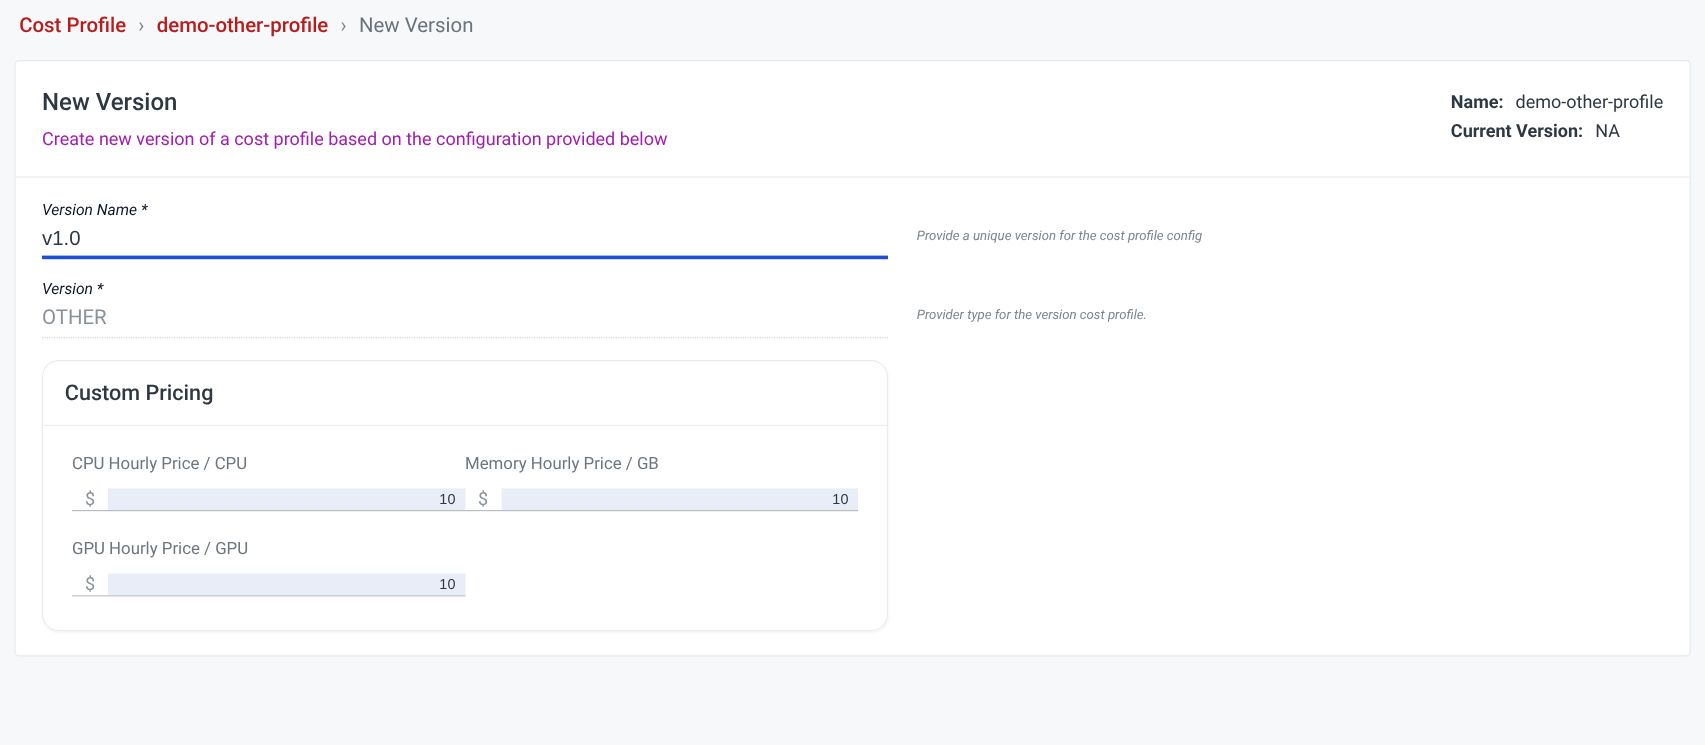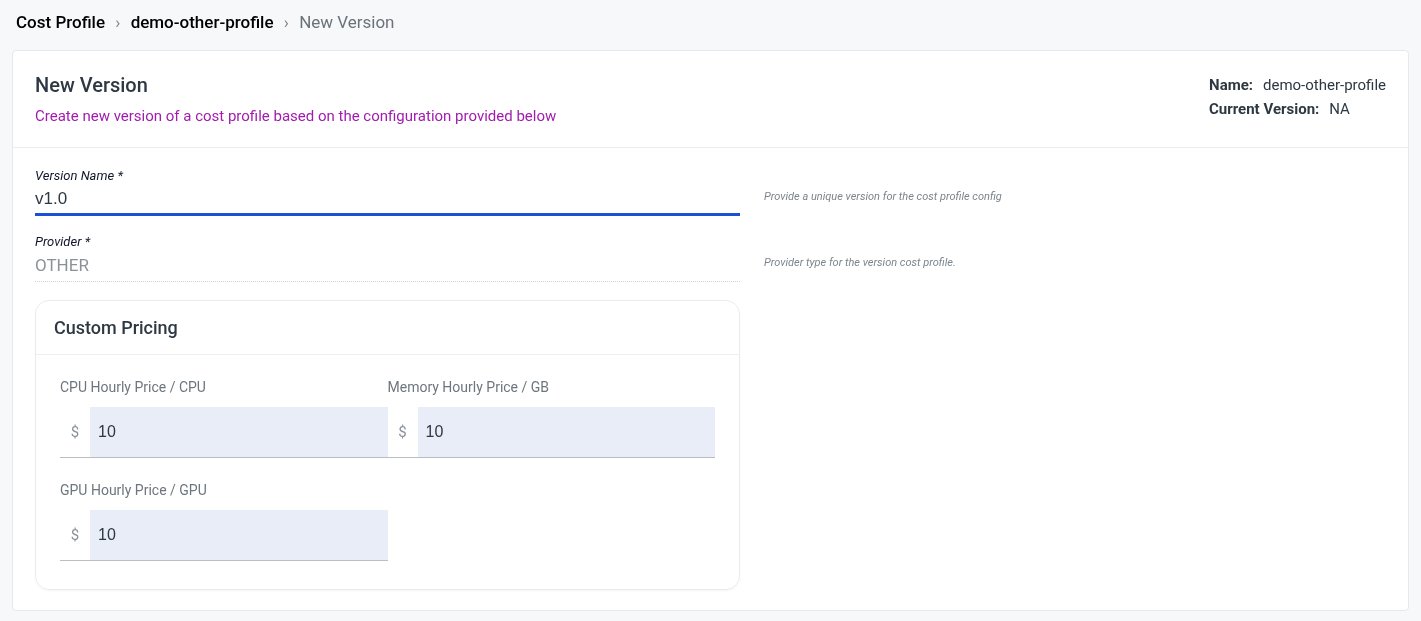--- a/index.html
+++ b/index.html
@@ -11,21 +11,21 @@
     font-size: 14px;
   }
   .page {
     padding: 12px 12px 12px 12px;
   }
   .breadcrumbs {
     font-size: 17px;
     font-weight: 500;
     margin: 0 0 18px 4px;
   }
-  .bc-link { color: #000000; }
+  .bc-link { color: #b91c1c; }
   .bc-link.clickable { cursor: pointer; }
   .bc-sep { color: #7a868f; margin: 0 6px; font-weight: 400;}
   .bc-leaf { color: #6a727a; font-weight: 400;}
   .card {
     background: #fff;
     border: 1px solid #e6e9ec;
     border-radius: 4px;
     overflow: hidden;
   }
   .card-head {
@@ -135,24 +135,25 @@
     align-items:center;
     justify-content:center;
     color:#8a9299;
     font-size:15px;
     background: #fff;
   }
   .price-in {
     flex: 1;
     border: none;
     background: #e8edf7;
-    font-size: 16px;
-    padding: 16px 8px;
+    font-size: 12px;
+    padding: 0 8px;
     color: #2e3842;
     outline: none;
+    text-align: right;
   }
 </style>
 </head>
 <body>
 
 <div class="page">
 
   <div class="breadcrumbs">
     <span class="bc-link clickable">Cost Profile</span>
     <span class="bc-sep">›</span>
@@ -186,21 +187,21 @@
         <div class="field">
           <div class="field-label">Version Name *</div>
           <input class="txt" type="text" value="v1.0" style="">
         </div>
       </div>
 
       <div class="right-help">Provide a unique version for the cost profile config</div>
 
       <div class="left-col">
         <div class="field-static">
-          <div class="field-label">Provider *</div>
+          <div class="field-label">Version *</div>
           <div class="static-val">OTHER</div>
         </div>
       </div>
 
       <div class="right-help">Provider type for the version cost profile.</div>
 
       <div class="left-col">
         <div class="panel">
           <div class="panel-head">Custom Pricing</div>
           <div class="panel-body">

